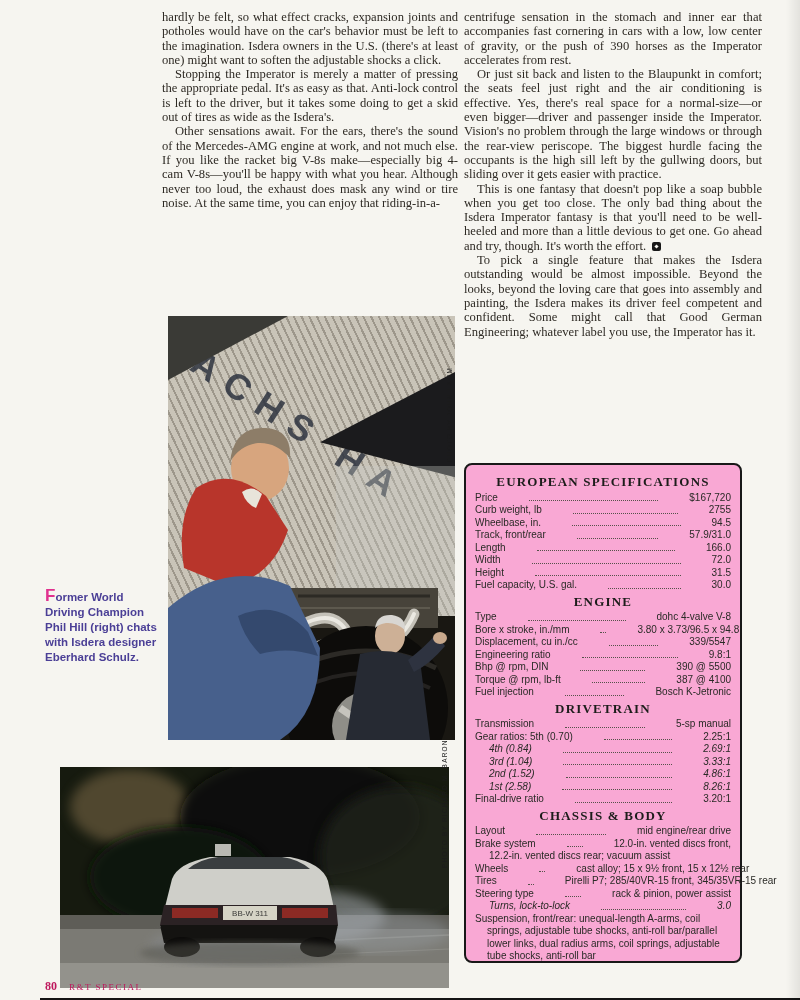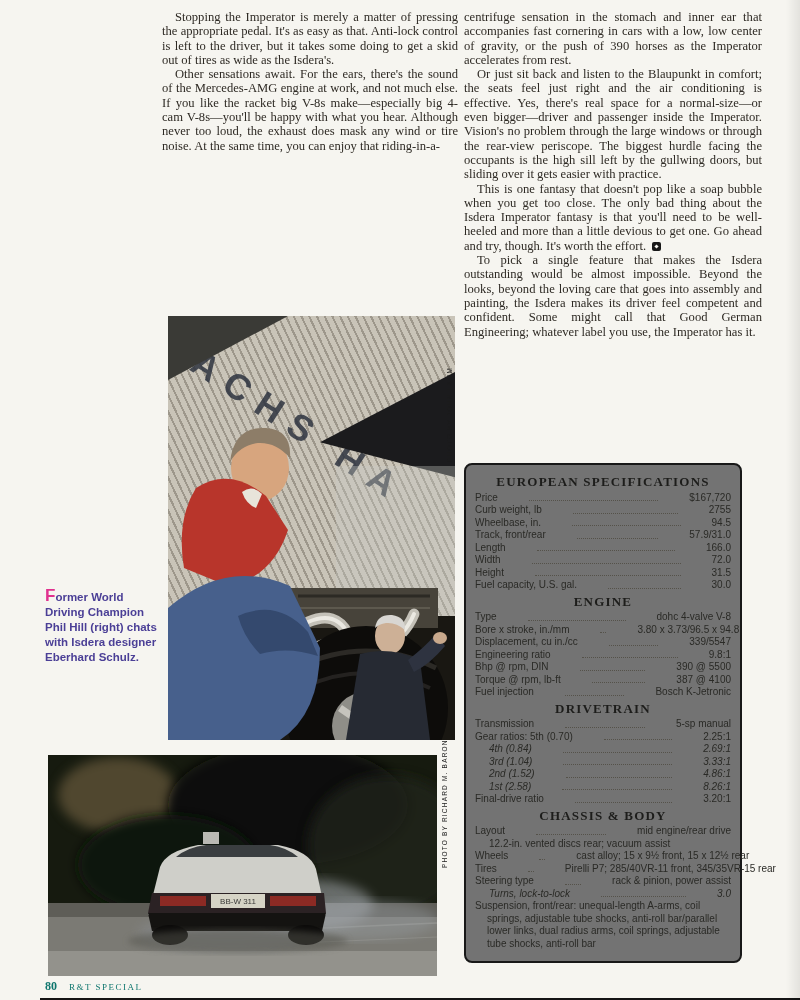--- a/index.html
+++ b/index.html
@@ -60,27 +60,27 @@
   }
   .photo-art{position:absolute;left:0;top:0;width:100%;height:100%;}
   .v-credit{
     writing-mode:vertical-rl;transform:rotate(180deg);
     font-family:"Liberation Sans", sans-serif;font-size:6.5px;
     letter-spacing:1.2px;color:#1c1c1c;white-space:nowrap;
   }
   .credit-top{position:absolute;right:2px;top:6px;height:140px;}
   .credit-bottom{position:absolute;left:441px;top:748px;height:120px;}
   .photo-bottom{
-    position:absolute;left:48px;top:755px;width:389px;height:221px;margin:0;
+    position:absolute;left:48px;top:755px;width:389px;height:221px;margin:12px;
     overflow:hidden;background:#22c55e;
   }
   
   .spec-box{
     position:absolute;left:464px;top:463px;width:278px;height:500px;
-    box-sizing:border-box;background:#737373;border:2px solid #181818;
+    box-sizing:border-box;background:#f9a8d4;border:2px solid #181818;
     border-radius:8px;padding:7px 9px 6px;
     font-family:"Liberation Sans", sans-serif;font-size:10px;
     line-height:12.5px;color:#2a2a26;
   }
   .spec-title{
     font-family:"Liberation Serif", serif;font-weight:bold;
     font-size:13px;letter-spacing:1.2px;text-align:center;
     color:#1d1d1b;margin:4px 0 3px;
   }
   .spec-row{display:flex;gap:28px;}
@@ -90,34 +90,35 @@
   .s-leader{
     flex:1 1 auto;min-width:6px;margin:0 3px;
     border-bottom:1.6px dotted #55524a;align-self:flex-end;
     transform:translateY(-3px);
   }
   .spec-extra{padding-left:14px;}
   .spec-block{padding-left:12px;text-indent:-12px;}
   
   .footer{
     position:absolute;left:45px;bottom:6px;
-    font-family:"Liberation Serif", serif;color:#0f766e;
+    font-family:"Liberation Serif", serif;color:#be185d;
   }
   .footer .pg{font-weight:bold;font-size:12px;margin-right:12px;}
   .footer .mag{font-size:9px;letter-spacing:1.5px;}
   .footer-rule{
     position:absolute;left:40px;right:0;bottom:0;height:2px;background:#141414;
   }
 </style>
 </head>
 <body>
 
 <div class="page">
 
   <div class="col col-left">
+      <p class="body-para cont">hardly be felt, so what effect cracks, expansion joints and potholes would have on the car's behavior must be left to the imagination. Isdera owners in the U.S. (there's at least one) might want to soften the adjustable shocks a click.</p>
       <p class="body-para">Stopping the Imperator is merely a matter of pressing the appropriate pedal. It's as easy as that. Anti-lock control is left to the driver, but it takes some doing to get a skid out of tires as wide as the Isdera's.</p>
       <p class="body-para">Other sensations await. For the ears, there's the sound of the Mercedes-AMG engine at work, and not much else. If you like the racket big V-8s make—especially big 4-cam V-8s—you'll be happy with what you hear. Although never too loud, the exhaust does mask any wind or tire noise. At the same time, you can enjoy that riding-in-a-</p>
     </div>
   <div class="col col-right">
       <p class="body-para cont">centrifuge sensation in the stomach and inner ear that accompanies fast cornering in cars with a low, low center of gravity, or the push of 390 horses as the Imperator accelerates from rest.</p>
       <p class="body-para">Or just sit back and listen to the Blaupunkt in comfort; the seats feel just right and the air conditioning is effective. Yes, there's real space for a normal-size—or even bigger—driver and passenger inside the Imperator. Vision's no problem through the large windows or through the rear-view periscope. The biggest hurdle facing the occupants is the high sill left by the gullwing doors, but sliding over it gets easier with practice.</p>
       <p class="body-para">This is one fantasy that doesn't pop like a soap bubble when you get too close. The only bad thing about the Isdera Imperator fantasy is that you'll need to be well-heeled and more than a little devious to get one. Go ahead and try, though. It's worth the effort.<span class="end-mark"></span></p>
       <p class="body-para">To pick a single feature that makes the Isdera outstanding would be almost impossible. Beyond the looks, beyond the loving care that goes into assembly and painting, the Isdera makes its driver feel competent and confident. Some might call that Good German Engineering; whatever label you use, the Imperator has it.</p>
     </div>
 
@@ -282,30 +283,35 @@
         <span class="s-label">Final-drive ratio</span>
         <span class="s-leader"></span>
         <span class="s-value">3.20:1</span>
       </div>
       <div class="spec-title">CHASSIS &amp; BODY</div>
       <div class="spec-row">
         <span class="s-label">Layout</span>
         <span class="s-leader"></span>
         <span class="s-value">mid engine/rear drive</span>
       </div>
+      <div class="spec-row">
+        <span class="s-label">Brake system</span>
+        <span class="s-leader"></span>
+        <span class="s-value">12.0-in. vented discs front,</span>
+      </div>
       <div class="spec-extra">12.2-in. vented discs rear; vacuum assist</div>
       <div class="spec-row">
         <span class="s-label">Wheels</span>
         <span class="s-leader"></span>
         <span class="s-value">cast alloy; 15 x 9½ front, 15 x 12½ rear</span>
       </div>
       <div class="spec-row">
         <span class="s-label">Tires</span>
         <span class="s-leader"></span>
-        <span class="s-value">Pirelli P7; 285/40VR-11 front, 345/35VR-15 rear</span>
+        <span class="s-value">Pirelli P7; 285/40VR-15 front, 345/35VR-15 rear</span>
       </div>
       <div class="spec-row">
         <span class="s-label">Steering type</span>
         <span class="s-leader"></span>
         <span class="s-value">rack &amp; pinion, power assist</span>
       </div>
       <div class="spec-row indent">
         <span class="s-label">Turns, lock-to-lock</span>
         <span class="s-leader"></span>
         <span class="s-value">3.0</span>

